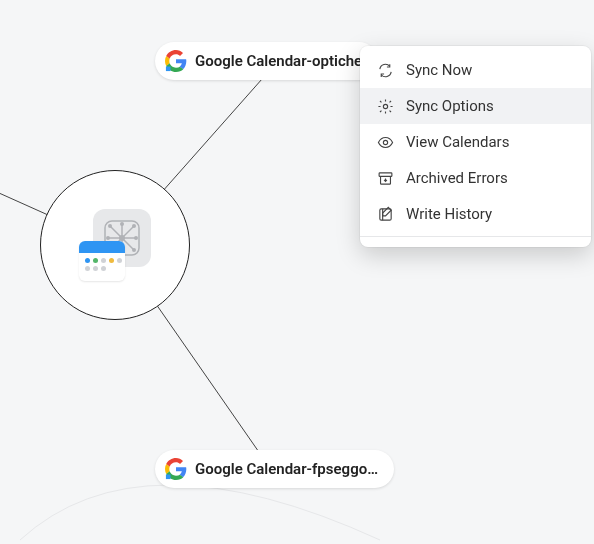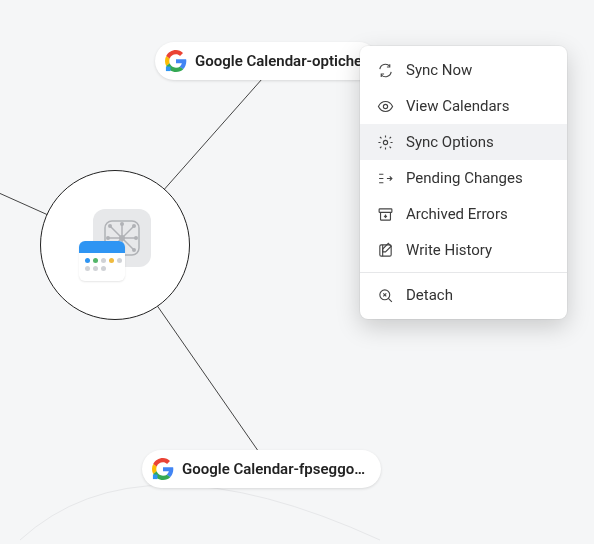--- a/index.html
+++ b/index.html
@@ -106,21 +106,21 @@
   }
   .pill .label { overflow: hidden; text-overflow: ellipsis; }
   .g-icon {
     width: 22px; height: 22px; flex-shrink: 0;
   }
 
   .menu {
     position: absolute;
     left: 360px;
     top: 46px;
-    width: 207px;
+    width: 231px;
     background: #fff;
     border-radius: 8px;
     box-shadow: 0 8px 24px rgba(0,0,0,.18), 0 0 0 1px rgba(0,0,0,.04);
     padding: 6px 0;
   }
   .menu-item {
     display: flex;
     align-items: center;
     gap: 12px;
     padding: 9px 16px;
@@ -198,67 +198,58 @@
     <svg class="g-icon" viewBox="0 0 48 48">
       <path fill="#EA4335" d="M24 9.5c3.4 0 6.4 1.2 8.8 3.4l6.5-6.5C35.2 2.6 29.9 0 24 0 14.6 0 6.5 5.4 2.6 13.2l7.6 5.9C12 13.1 17.5 9.5 24 9.5z"></path>
       <path fill="#4285F4" d="M46.5 24.5c0-1.6-.1-3.1-.4-4.5H24v9h12.7c-.6 3-2.3 5.5-4.8 7.2l7.4 5.8C43.8 37.7 46.5 31.6 46.5 24.5z"></path>
       <path fill="#FBBC05" d="M10.2 28.9c-.5-1.5-.8-3.2-.8-4.9s.3-3.4.8-4.9l-7.6-5.9C.8 16.8 0 20.3 0 24s.8 7.2 2.6 10.8l7.6-5.9z"></path>
       <path fill="#34A853" d="M24 48c6.5 0 11.9-2.1 15.9-5.9l-7.4-5.8c-2.1 1.4-4.9 2.2-8.5 2.2-6.5 0-12-3.6-13.8-9.6l-7.6 5.9C6.5 42.6 14.6 48 24 48z"></path>
       <rect x="2" y="36" width="10" height="10" fill="#2f95f3"></rect>
     </svg>
     <span class="label">Google Calendar-optiche</span>
   </div>
 
-  <div class="pill" style="left:142px; top:450px;">
+  <div class="pill" style="left:155px; top:450px;">
     <svg class="g-icon" viewBox="0 0 48 48">
       <path fill="#EA4335" d="M24 9.5c3.4 0 6.4 1.2 8.8 3.4l6.5-6.5C35.2 2.6 29.9 0 24 0 14.6 0 6.5 5.4 2.6 13.2l7.6 5.9C12 13.1 17.5 9.5 24 9.5z"></path>
       <path fill="#4285F4" d="M46.5 24.5c0-1.6-.1-3.1-.4-4.5H24v9h12.7c-.6 3-2.3 5.5-4.8 7.2l7.4 5.8C43.8 37.7 46.5 31.6 46.5 24.5z"></path>
       <path fill="#FBBC05" d="M10.2 28.9c-.5-1.5-.8-3.2-.8-4.9s.3-3.4.8-4.9l-7.6-5.9C.8 16.8 0 20.3 0 24s.8 7.2 2.6 10.8l7.6-5.9z"></path>
       <path fill="#34A853" d="M24 48c6.5 0 11.9-2.1 15.9-5.9l-7.4-5.8c-2.1 1.4-4.9 2.2-8.5 2.2-6.5 0-12-3.6-13.8-9.6l-7.6 5.9C6.5 42.6 14.6 48 24 48z"></path>
       <rect x="2" y="36" width="10" height="10" fill="#2f95f3"></rect>
     </svg>
     <span class="label">Google Calendar-fpseggo…</span>
   </div>
 
   <div class="menu">
     <div class="menu-item">
       <span class="mi-icon">
         <svg viewBox="0 0 24 24">
             <path d="M4 10a8 8 0 0 1 14-4M20 14a8 8 0 0 1-14 4"></path>
             <path d="M18 3v4h-4M6 21v-4h4"></path>
           </svg>
       </span>
       <span>Sync Now</span>
     </div>
+    <div class="menu-item hover">
+      <span class="mi-icon">
+        <svg viewBox="0 0 24 24">
+            <circle cx="12" cy="12" r="3"></circle>
+            <path d="M12 2v3M12 19v3M4.2 4.2l2.1 2.1M17.7 17.7l2.1 2.1M2 12h3M19 12h3M4.2 19.8l2.1-2.1M17.7 6.3l2.1-2.1"></path>
+          </svg>
+      </span>
+      <span>Sync Options</span>
+    </div>
     <div class="menu-item">
       <span class="mi-icon">
         <svg viewBox="0 0 24 24">
             <path d="M2 12s3.5-7 10-7 10 7 10 7-3.5 7-10 7S2 12 2 12z"></path>
             <circle cx="12" cy="12" r="3"></circle>
           </svg>
       </span>
       <span>View Calendars</span>
-    </div>
-    <div class="menu-item hover">
-      <span class="mi-icon">
-        <svg viewBox="0 0 24 24">
-            <circle cx="12" cy="12" r="3"></circle>
-            <path d="M12 2v3M12 19v3M4.2 4.2l2.1 2.1M17.7 17.7l2.1 2.1M2 12h3M19 12h3M4.2 19.8l2.1-2.1M17.7 6.3l2.1-2.1"></path>
-          </svg>
-      </span>
-      <span>Sync Options</span>
-    </div>
-    <div class="menu-item">
-      <span class="mi-icon">
-        <svg viewBox="0 0 24 24">
-            <path d="M3 6h6M3 12h6M3 18h6"></path>
-            <path d="M14 12h7M18 9l3 3-3 3"></path>
-          </svg>
-      </span>
-      <span>Pending Changes</span>
     </div>
     <div class="menu-item">
       <span class="mi-icon">
         <svg viewBox="0 0 24 24">
             <rect x="3" y="4" width="18" height="5" rx="1"></rect>
             <path d="M5 9v10a1 1 0 0 0 1 1h12a1 1 0 0 0 1-1V9"></path>
             <path d="M12 12v4M10 14l2 2 2-2"></path>
           </svg>
       </span>
       <span>Archived Errors</span>
@@ -267,25 +258,15 @@
       <span class="mi-icon">
         <svg viewBox="0 0 24 24">
             <rect x="4" y="4" width="16" height="16" rx="2"></rect>
             <path d="M8 4v16"></path>
             <path d="M16 2l4 4-8 8H8v-4z"></path>
           </svg>
       </span>
       <span>Write History</span>
     </div>
     <div class="menu-sep"></div>
-    <div class="menu-item">
-      <span class="mi-icon">
-        <svg viewBox="0 0 24 24">
-            <circle cx="11" cy="11" r="7"></circle>
-            <path d="M16 16l5 5"></path>
-            <path d="M8 11l6 0 M11 8l0 6" transform="rotate(45 11 11)"></path>
-          </svg>
-      </span>
-      <span>Detach</span>
-    </div>
   </div>
 
 </div>
 
 </body></html>

